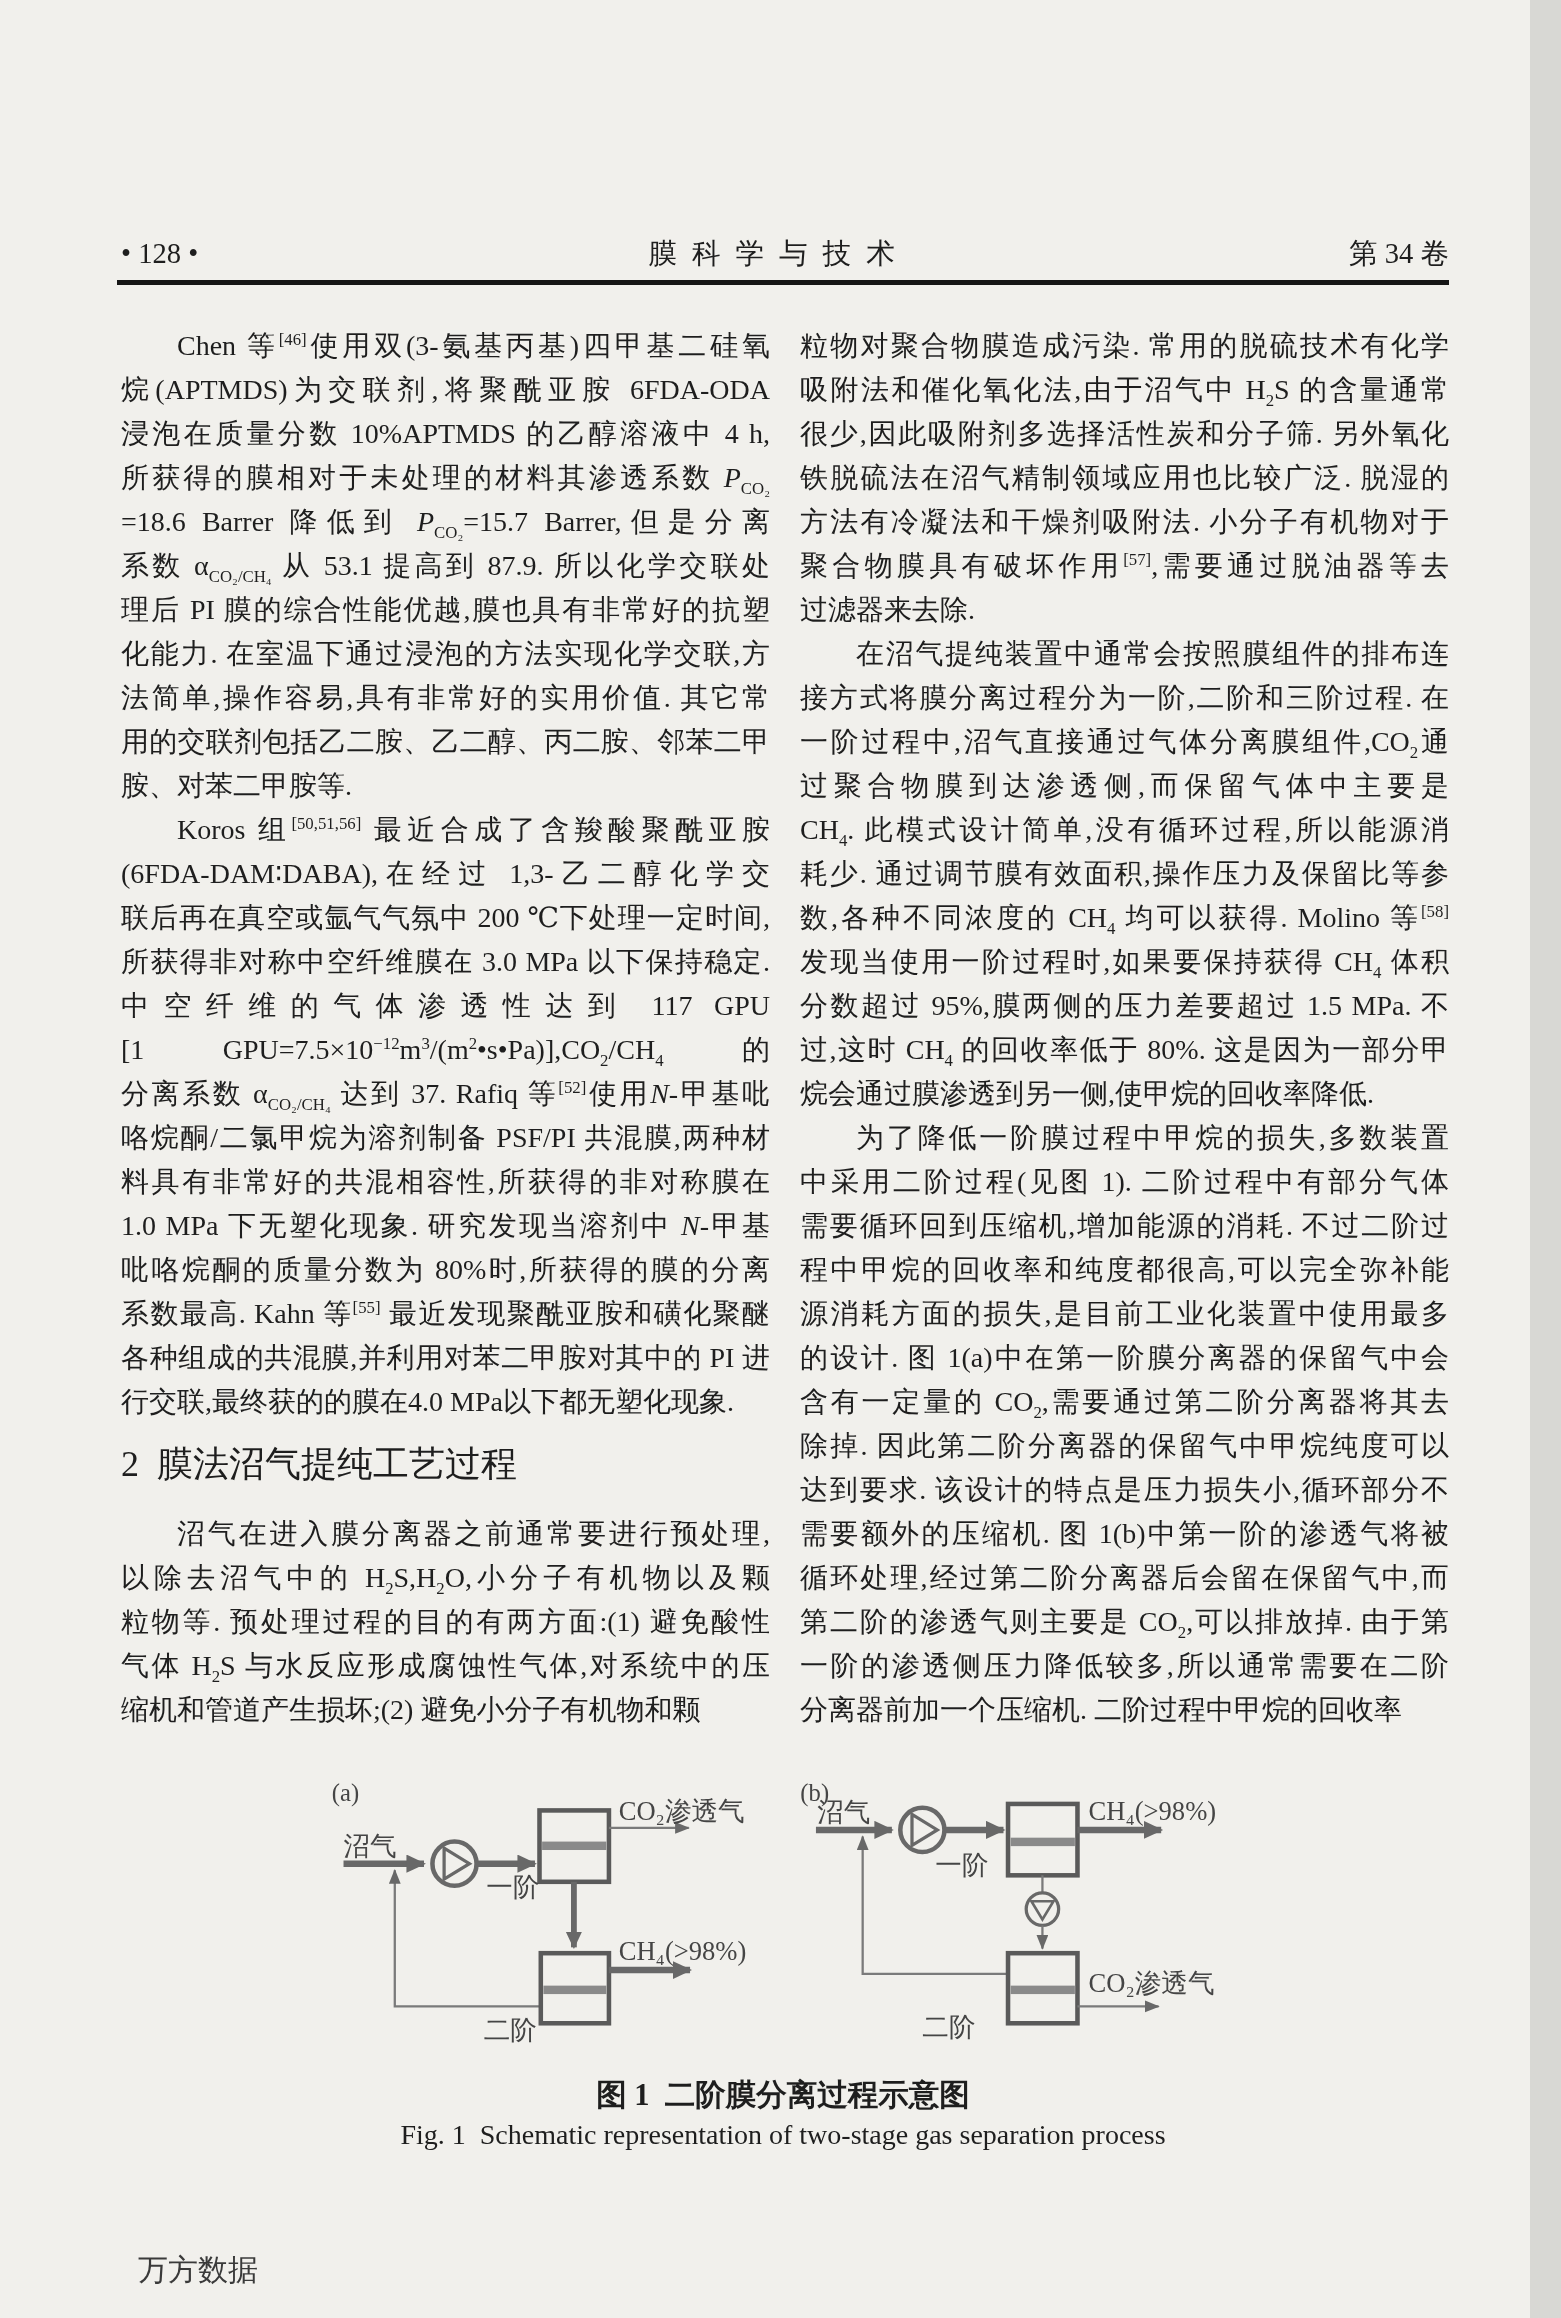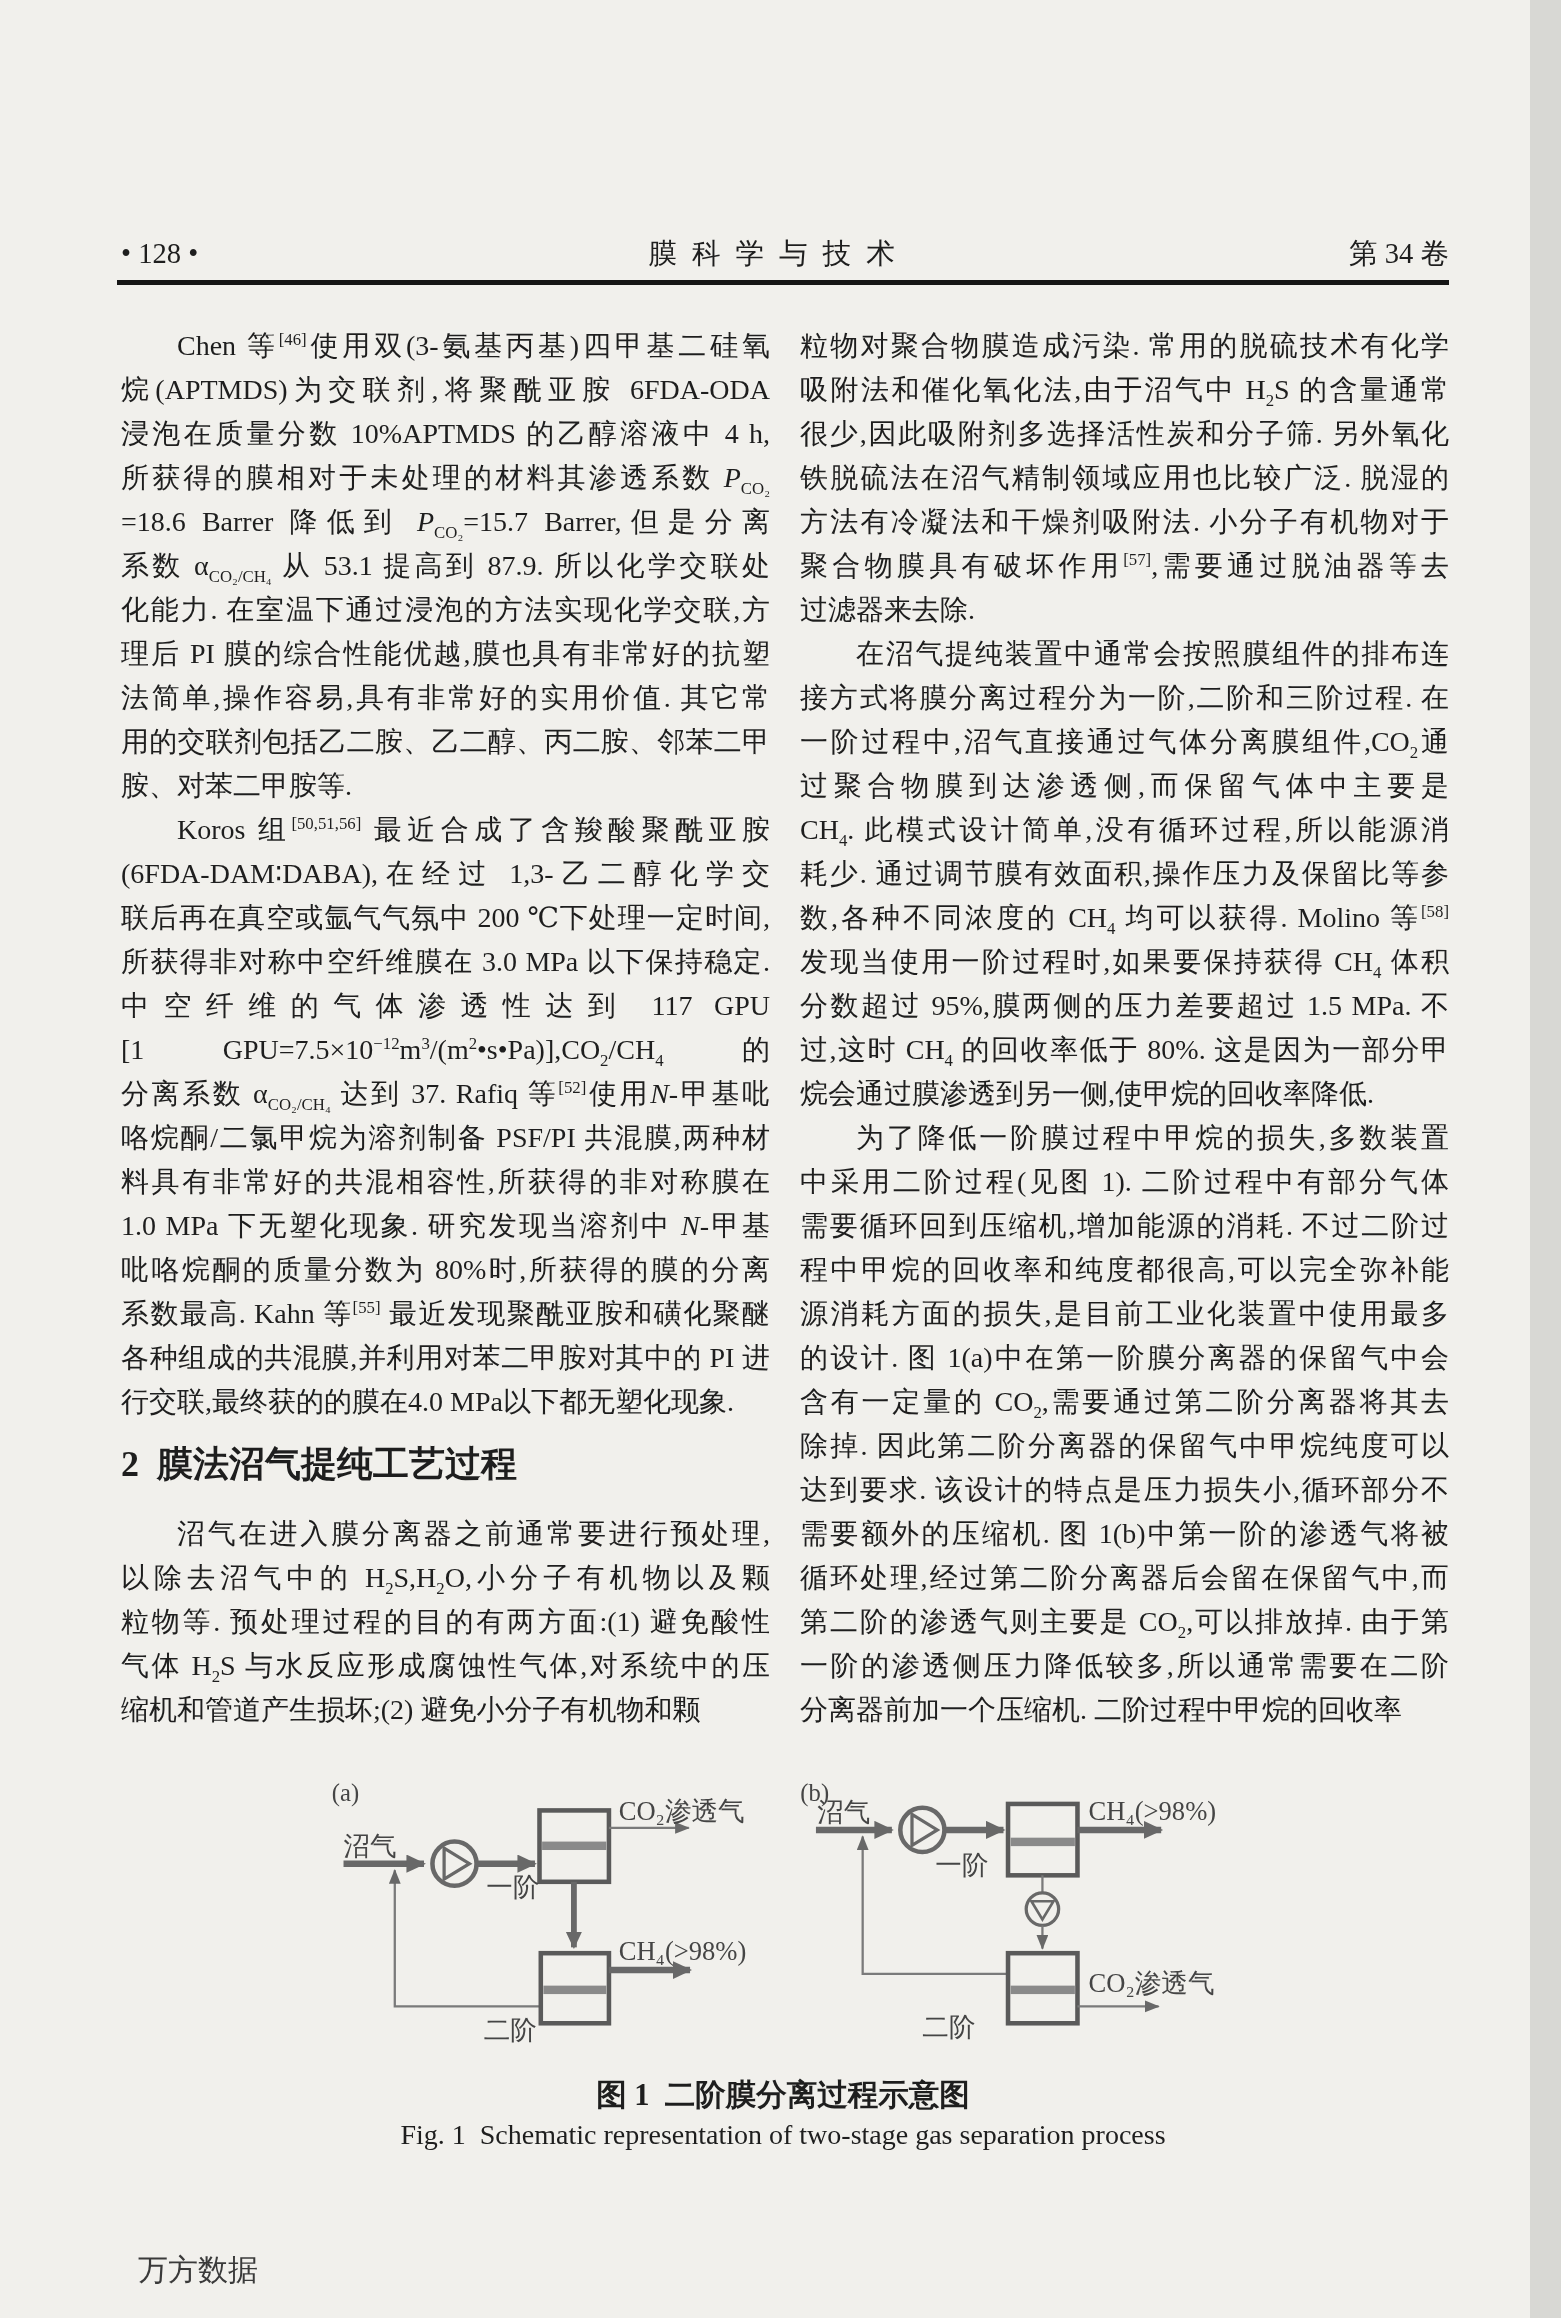--- a/index.html
+++ b/index.html
@@ -11,21 +11,21 @@
   .hdr .jt{letter-spacing:3.9px;}
   .rule{position:absolute;left:117px;top:280px;width:1332px;height:4.5px;background:#161616;}
   
   .col{position:absolute;top:324px;width:649px;font-size:28px;line-height:44px;}
   #colL{left:121px;}
   #colR{left:800px;}
   .tline{text-align:justify;text-align-last:justify;}
   .tline.tlast{text-align-last:left;}
   .tline.tindent{text-indent:2em;}
   .block.heading{margin:18px 0 25px;}
-  .block.heading .tline{font-size:36px;font-weight:bold;line-height:45px;
+  .block.heading .tline{font-size:36px;font-weight:normal;line-height:45px;
                         text-align:center;text-align-last:left;}
   sup{font-size:60%;vertical-align:super;line-height:0;}
   sub{font-size:60%;vertical-align:sub;line-height:0;}
   
   .fig{position:absolute;left:260px;top:1765px;width:1169px;height:305px;}
   .fig text{font-family:"Liberation Serif","DejaVu Serif",serif;fill:#454545;}
   .fig .lab{font-size:41px;}
   .fig .tag{font-size:38px;}
   .cap{position:absolute;left:117px;width:1332px;text-align:center;}
   .capzh{top:2075px;font-size:30.5px;font-weight:600;}
@@ -45,22 +45,22 @@
   <div class="rule"></div>
 
   <div id="colL" class="col">
       <div class="block para">
         <div class="tline tindent">Chen 等<sup>[46]</sup>使用双(3-氨基丙基)四甲基二硅氧</div>
         <div class="tline">烷(APTMDS)为交联剂,将聚酰亚胺 6FDA-ODA</div>
         <div class="tline">浸泡在质量分数 10%APTMDS 的乙醇溶液中 4 h,</div>
         <div class="tline">所获得的膜相对于未处理的材料其渗透系数 <i>P</i><sub>CO₂</sub></div>
         <div class="tline">=18.6 Barrer 降低到 <i>P</i><sub>CO₂</sub>=15.7 Barrer,但是分离</div>
         <div class="tline">系数 α<sub>CO₂/CH₄</sub> 从 53.1 提高到 87.9. 所以化学交联处</div>
+        <div class="tline">理后 PI 膜的综合性能优越,膜也具有非常好的抗塑</div>
         <div class="tline">化能力. 在室温下通过浸泡的方法实现化学交联,方</div>
-        <div class="tline">理后 PI 膜的综合性能优越,膜也具有非常好的抗塑</div>
         <div class="tline">法简单,操作容易,具有非常好的实用价值. 其它常</div>
         <div class="tline">用的交联剂包括乙二胺、乙二醇、丙二胺、邻苯二甲</div>
         <div class="tline tlast">胺、对苯二甲胺等.</div>
       </div>
       <div class="block para">
         <div class="tline tindent">Koros 组<sup>[50,51,56]</sup> 最近合成了含羧酸聚酰亚胺</div>
         <div class="tline">(6FDA-DAM∶DABA),在经过 1,3-乙二醇化学交</div>
         <div class="tline">联后再在真空或氩气气氛中 200 ℃下处理一定时间,</div>
         <div class="tline">所获得非对称中空纤维膜在 3.0 MPa 以下保持稳定.</div>
         <div class="tline">中空纤维的气体渗透性达到 117 GPU</div>

